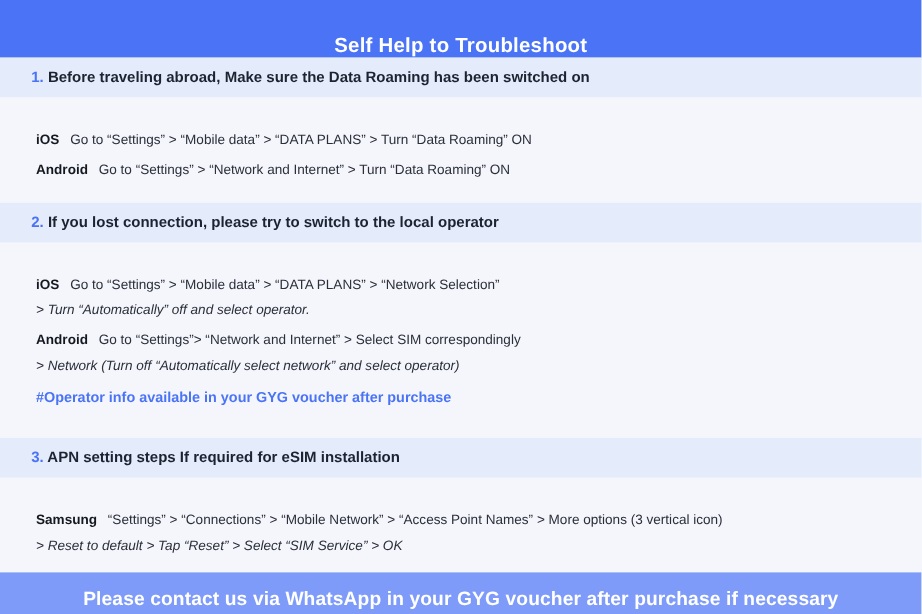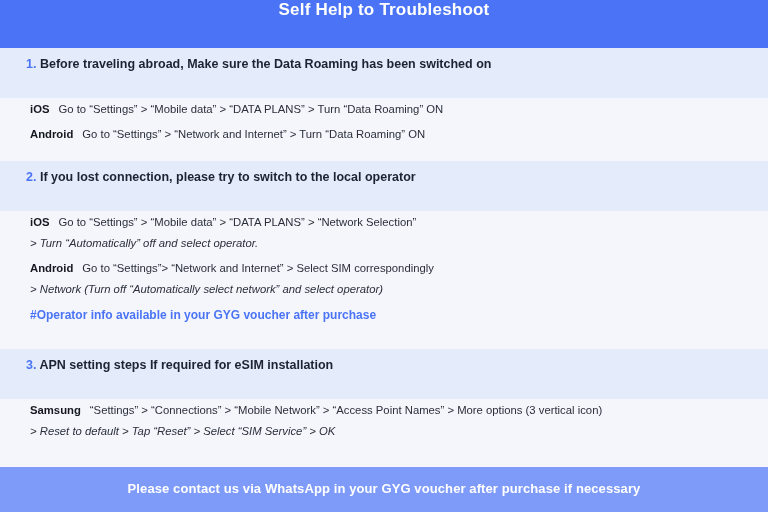--- a/index.html
+++ b/index.html
@@ -22,35 +22,35 @@
     flex-direction: column;
     background: #f5f6fc;
     position: relative;
   }
 
   
   .header-band {
     height: 48px;
     background: #4a74f5;
     display: flex;
-    align-items: flex-start;
+    align-items: flex-end;
     justify-content: center;
     flex: 0 0 auto;
   }
   .header-title {
     color: #ffffff;
     font-size: 17px;
     font-weight: bold;
     letter-spacing: 0.2px;
   }
 
   
   .section-band {
     background: #e4ebfb;
-    padding: 9px 0 26px 26px;
+    padding: 9px 0 9px 26px;
     flex: 0 0 auto;
   }
   .section-band-title {
     font-size: 12.5px;
     font-weight: bold;
     color: #1c2331;
     line-height: 1.2;
   }
   .section-num {
     color: #4a74f5;
@@ -60,21 +60,21 @@
     color: #1c2331;
     font-weight: bold;
   }
   .section-head-rest {
     color: #1c2331;
     font-weight: bold;
   }
 
   
   .section-body {
-    padding: 4px 26px 8px 30px;
+    padding: 29px 26px 8px 30px;
     flex: 0 0 auto;
   }
   .step-line {
     font-size: 11.3px;
     color: #2a2f3a;
     line-height: 1.35;
     margin-bottom: 10px;
     white-space: nowrap;
   }
   .step-line.tight { margin-bottom: 6px; }
@@ -114,21 +114,21 @@
     flex: 0 0 auto;
     padding: 14px 0 16px 0;
     display: flex;
     flex-direction: column;
     align-items: center;
     justify-content: center;
     gap: 12px;
   }
   .footer-line {
     color: #ffffff;
-    font-size: 13px;
+    font-size: 16px;
     font-weight: bold;
     text-align: center;
     letter-spacing: 0.1px;
   }
 </style>
 </head>
 <body>
 
 <div class="page">
 

